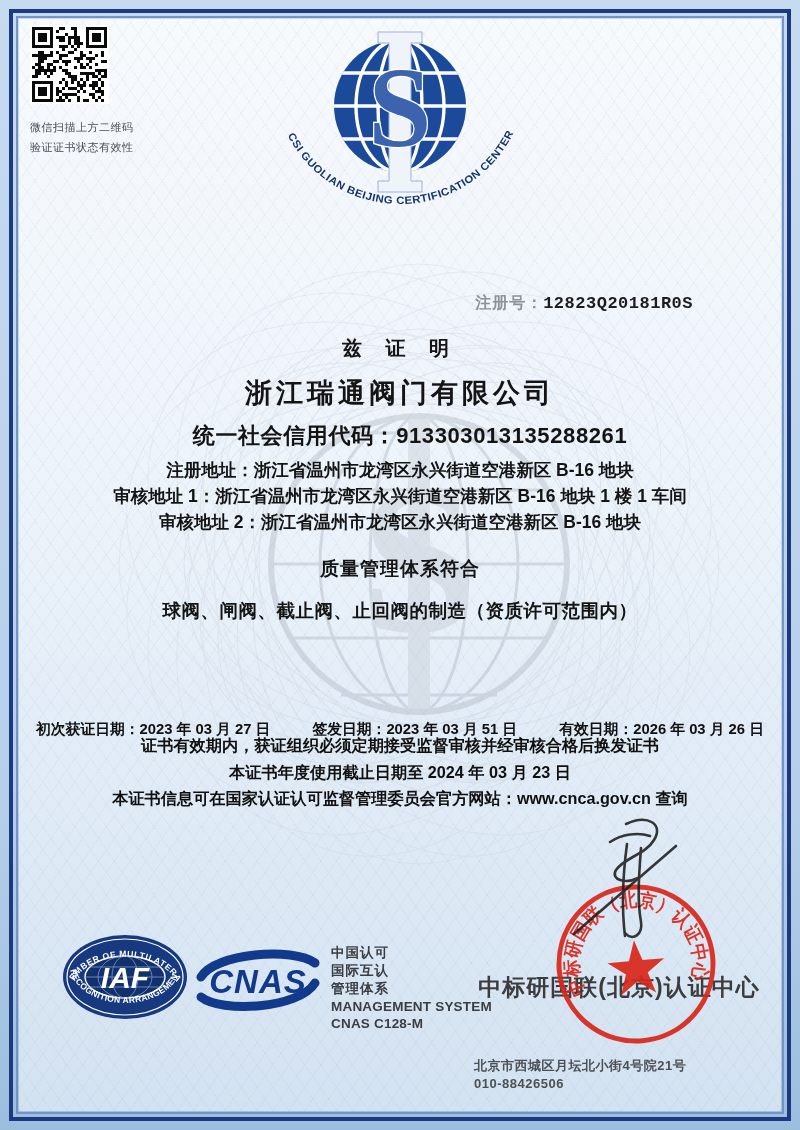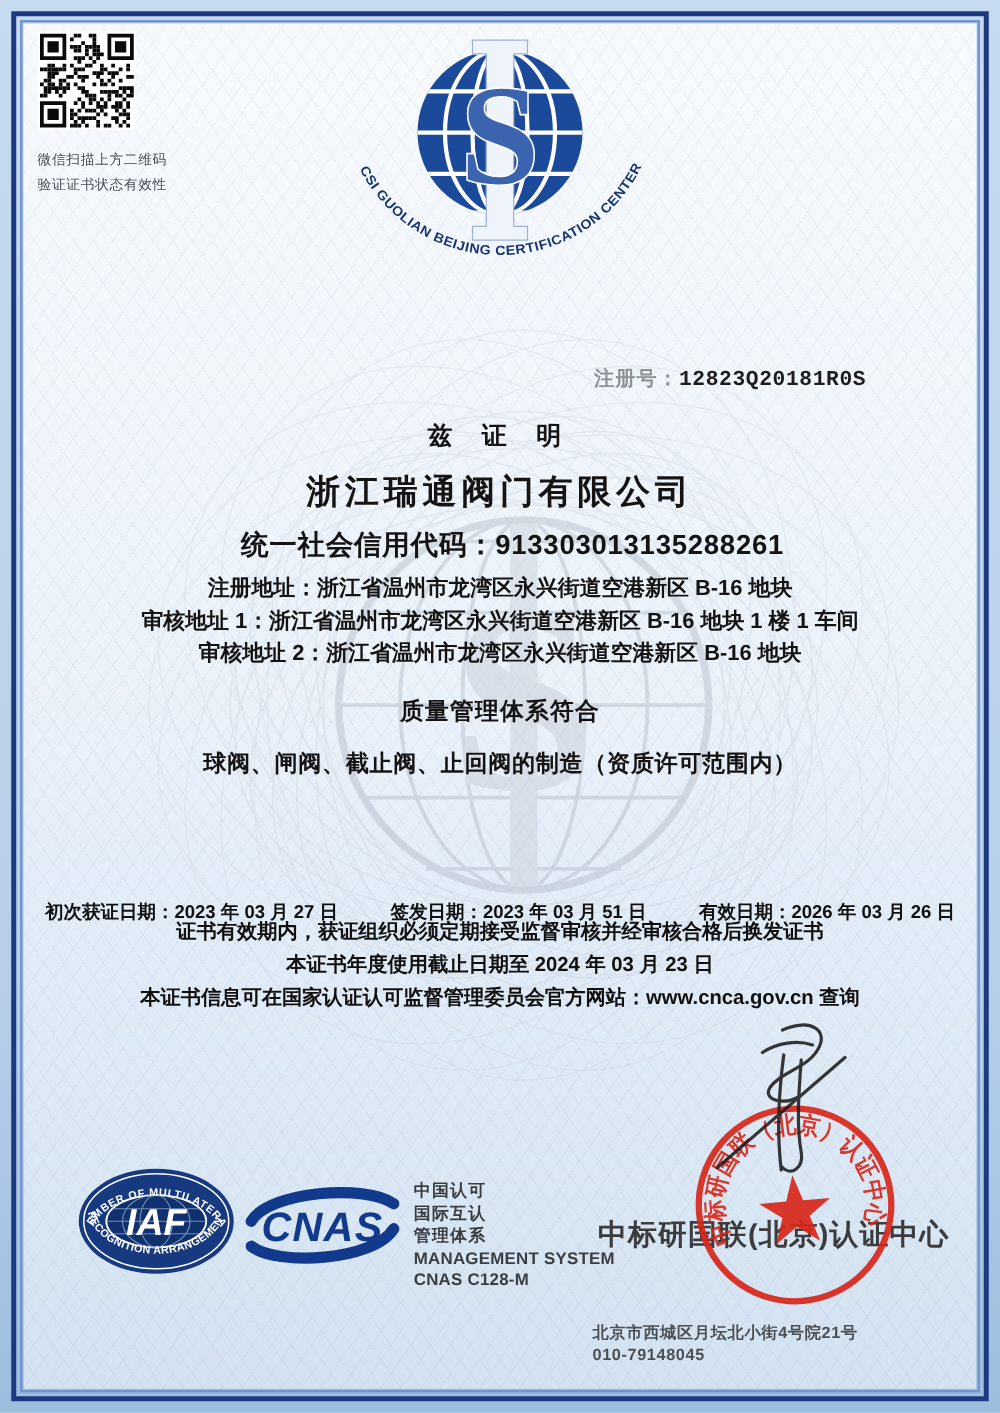--- a/index.html
+++ b/index.html
@@ -433,17 +433,17 @@
     <div class="layer cnas-text">
       <div class="zh">中国认可</div>
       <div class="zh">国际互认</div>
       <div class="zh">管理体系</div>
       <div class="en">MANAGEMENT SYSTEM</div>
       <div class="en">CNAS C128-M</div>
     </div>
 
     <div class="layer footer-addr">
       <div>北京市西城区月坛北小街4号院21号</div>
-      <div>010-79148045</div>
+      <div>010-88426506</div>
     </div>
 
   </div>
 </div>
 
 </body></html>

